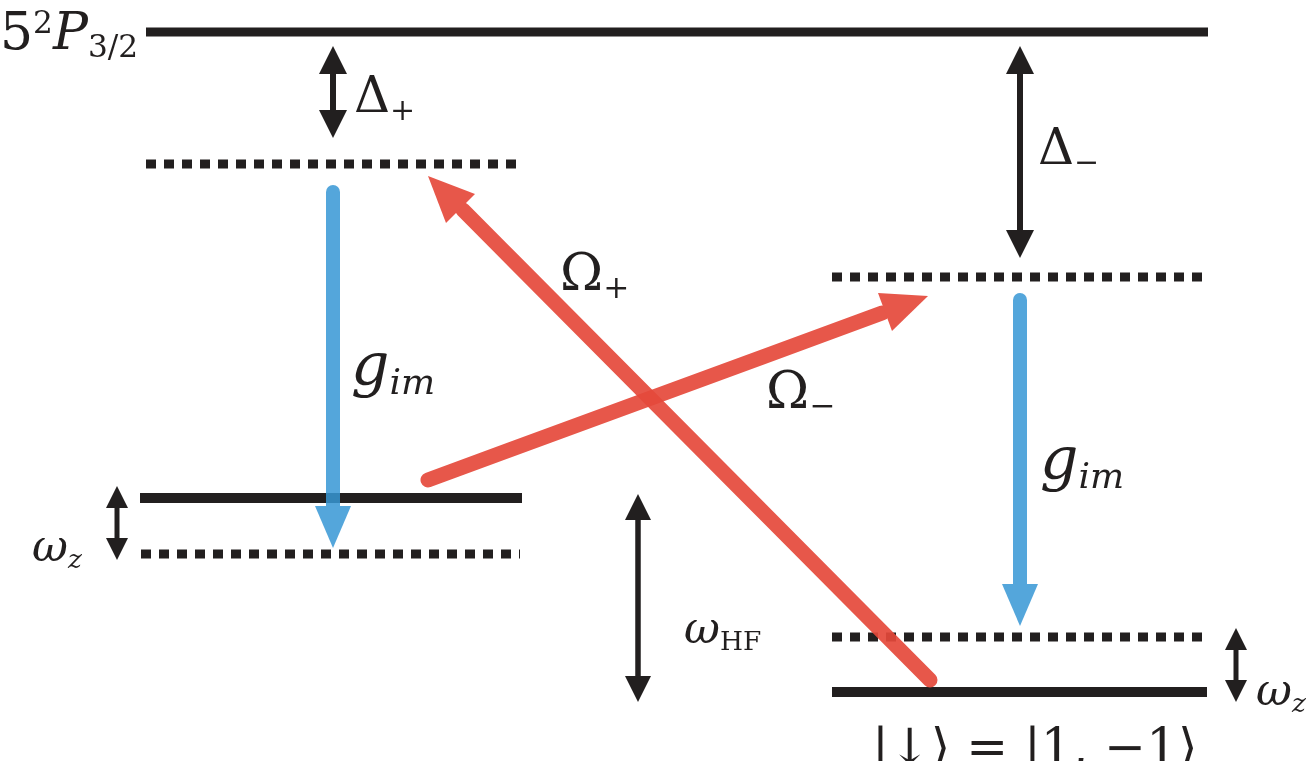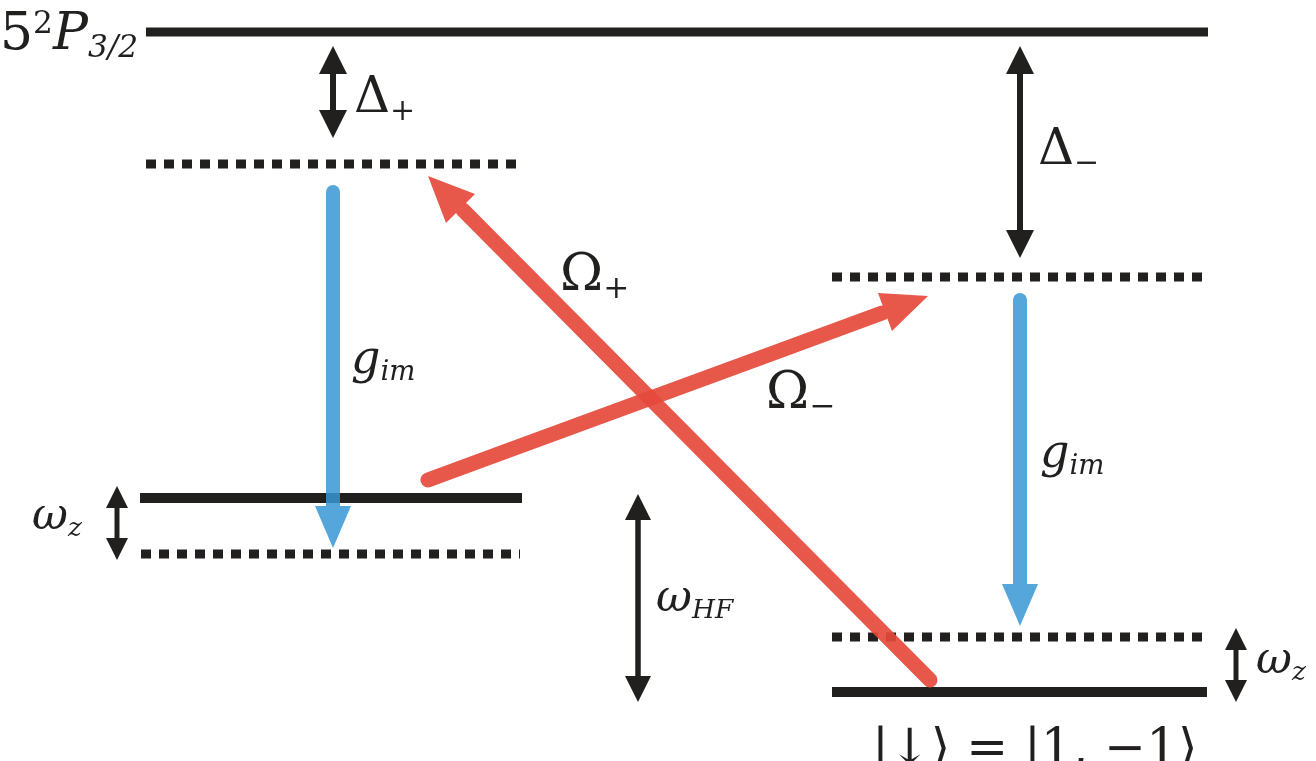--- a/index.html
+++ b/index.html
@@ -24,30 +24,29 @@
   .lbl {
     position: absolute;
     line-height: 1;
     white-space: nowrap;
     color: #221f1f;
   }
   .it { font-style: italic; }
   .sub {
     font-size: 0.6em;
     vertical-align: -0.25em;
-    font-style: italic;
   }
   .sup {
     font-size: 0.6em;
     vertical-align: 0.5em;
   }
   .fs52 { font-size: 52px; }
   .fs50 { font-size: 50px; }
-  .fs46 { font-size: 46px; }
-  .fs44 { font-size: 44px; }
+  .fs46 { font-size: 60px; }
+  .fs44 { font-size: 44px; margin-top: 32px; }
 </style>
 </head>
 <body>
 
 <div id="stage">
 
   <svg id="diagram-svg" width="1316" height="761" viewBox="0 0 1316 761">
 
     <line x1="146" y1="32" x2="1208" y2="32" stroke-width="9" stroke="#221f1f"></line>
 
@@ -143,20 +142,20 @@
   </div>
 
   <div class="lbl fs44" style="left:32px; top:492px;">
     <span class="it">ω</span><span class="sub it">z</span>
   </div>
 
   <div class="lbl fs44" style="left:1256px; top:636px;">
     <span class="it">ω</span><span class="sub it">z</span>
   </div>
 
-  <div class="lbl fs44" style="left:656px; top:574px;">
+  <div class="lbl fs44" style="left:684px; top:574px;">
     <span class="it">ω</span><span class="sub">HF</span>
   </div>
 
 
   <div class="lbl fs50" style="left:872px; top:722px;">|↓⟩ = |1, −1⟩</div>
 
 </div>
 
 </body></html>

